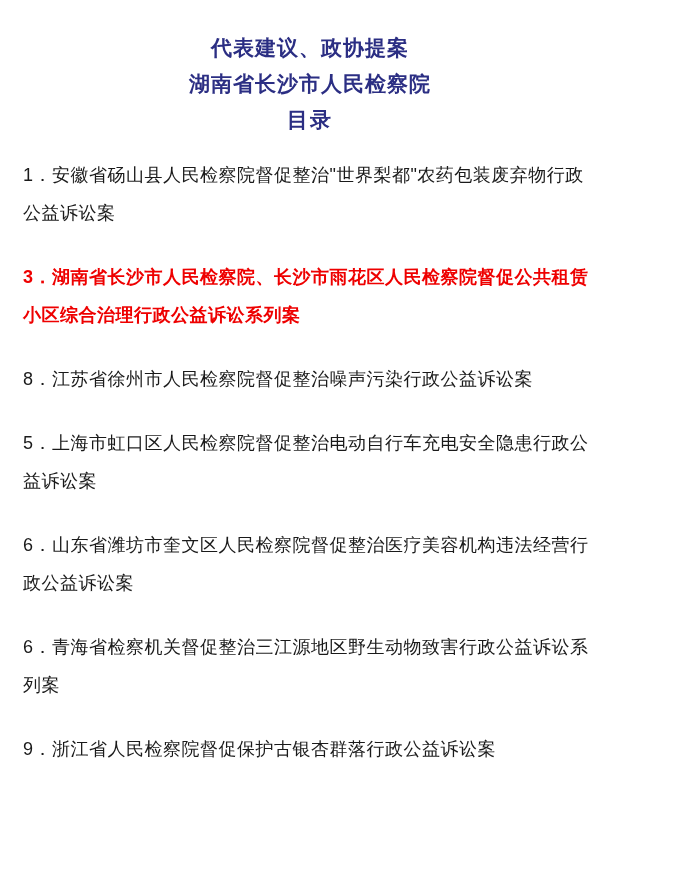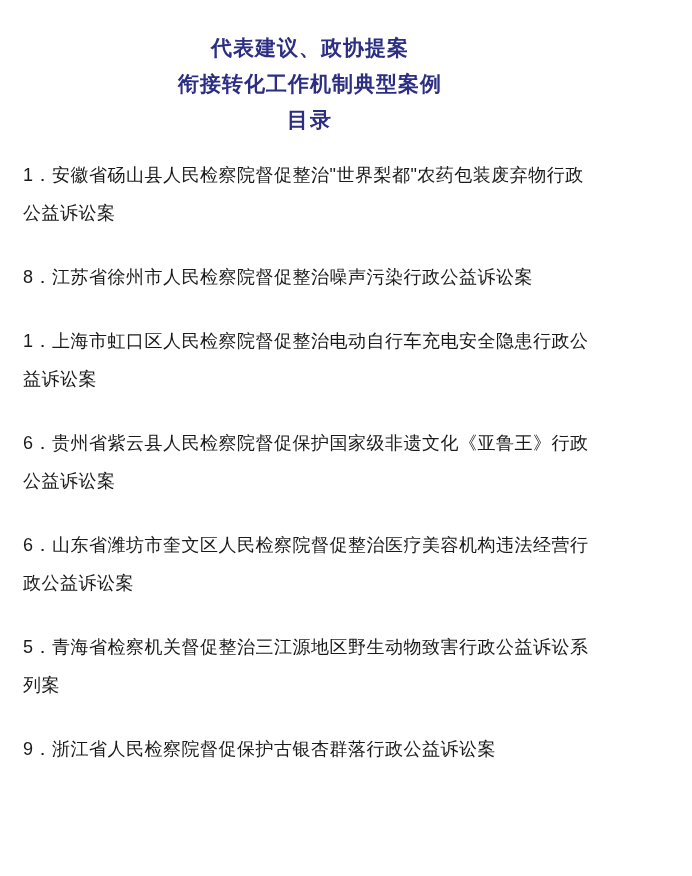--- a/index.html
+++ b/index.html
@@ -47,28 +47,28 @@
     font-weight: bold;
   }
 </style>
 </head>
 <body>
 
 <div class="doc-page">
 
   <div class="doc-title">
     <div class="title-line">代表建议、政协提案</div>
-    <div class="title-line">衔接转化工作机制典型案例</div>
+    <div class="title-line">湖南省长沙市人民检察院</div>
     <div class="toc-heading">目录</div>
   </div>
 
   <div class="toc-list">
     <p class="toc-item">1．安徽省砀山县人民检察院督促整治"世界梨都"农药包装废弃物行政公益诉讼案</p>
+    <p class="toc-item highlight">3．湖南省长沙市人民检察院、长沙市雨花区人民检察院督促公共租赁小区综合治理行政公益诉讼系列案</p>
     <p class="toc-item">8．江苏省徐州市人民检察院督促整治噪声污染行政公益诉讼案</p>
-    <p class="toc-item">1．上海市虹口区人民检察院督促整治电动自行车充电安全隐患行政公益诉讼案</p>
-    <p class="toc-item">6．贵州省紫云县人民检察院督促保护国家级非遗文化《亚鲁王》行政公益诉讼案</p>
+    <p class="toc-item">5．上海市虹口区人民检察院督促整治电动自行车充电安全隐患行政公益诉讼案</p>
     <p class="toc-item">6．山东省潍坊市奎文区人民检察院督促整治医疗美容机构违法经营行政公益诉讼案</p>
-    <p class="toc-item">5．青海省检察机关督促整治三江源地区野生动物致害行政公益诉讼系列案</p>
+    <p class="toc-item">6．青海省检察机关督促整治三江源地区野生动物致害行政公益诉讼系列案</p>
     <p class="toc-item">9．浙江省人民检察院督促保护古银杏群落行政公益诉讼案</p>
 
   </div>
 
 </div>
 
 </body></html>

